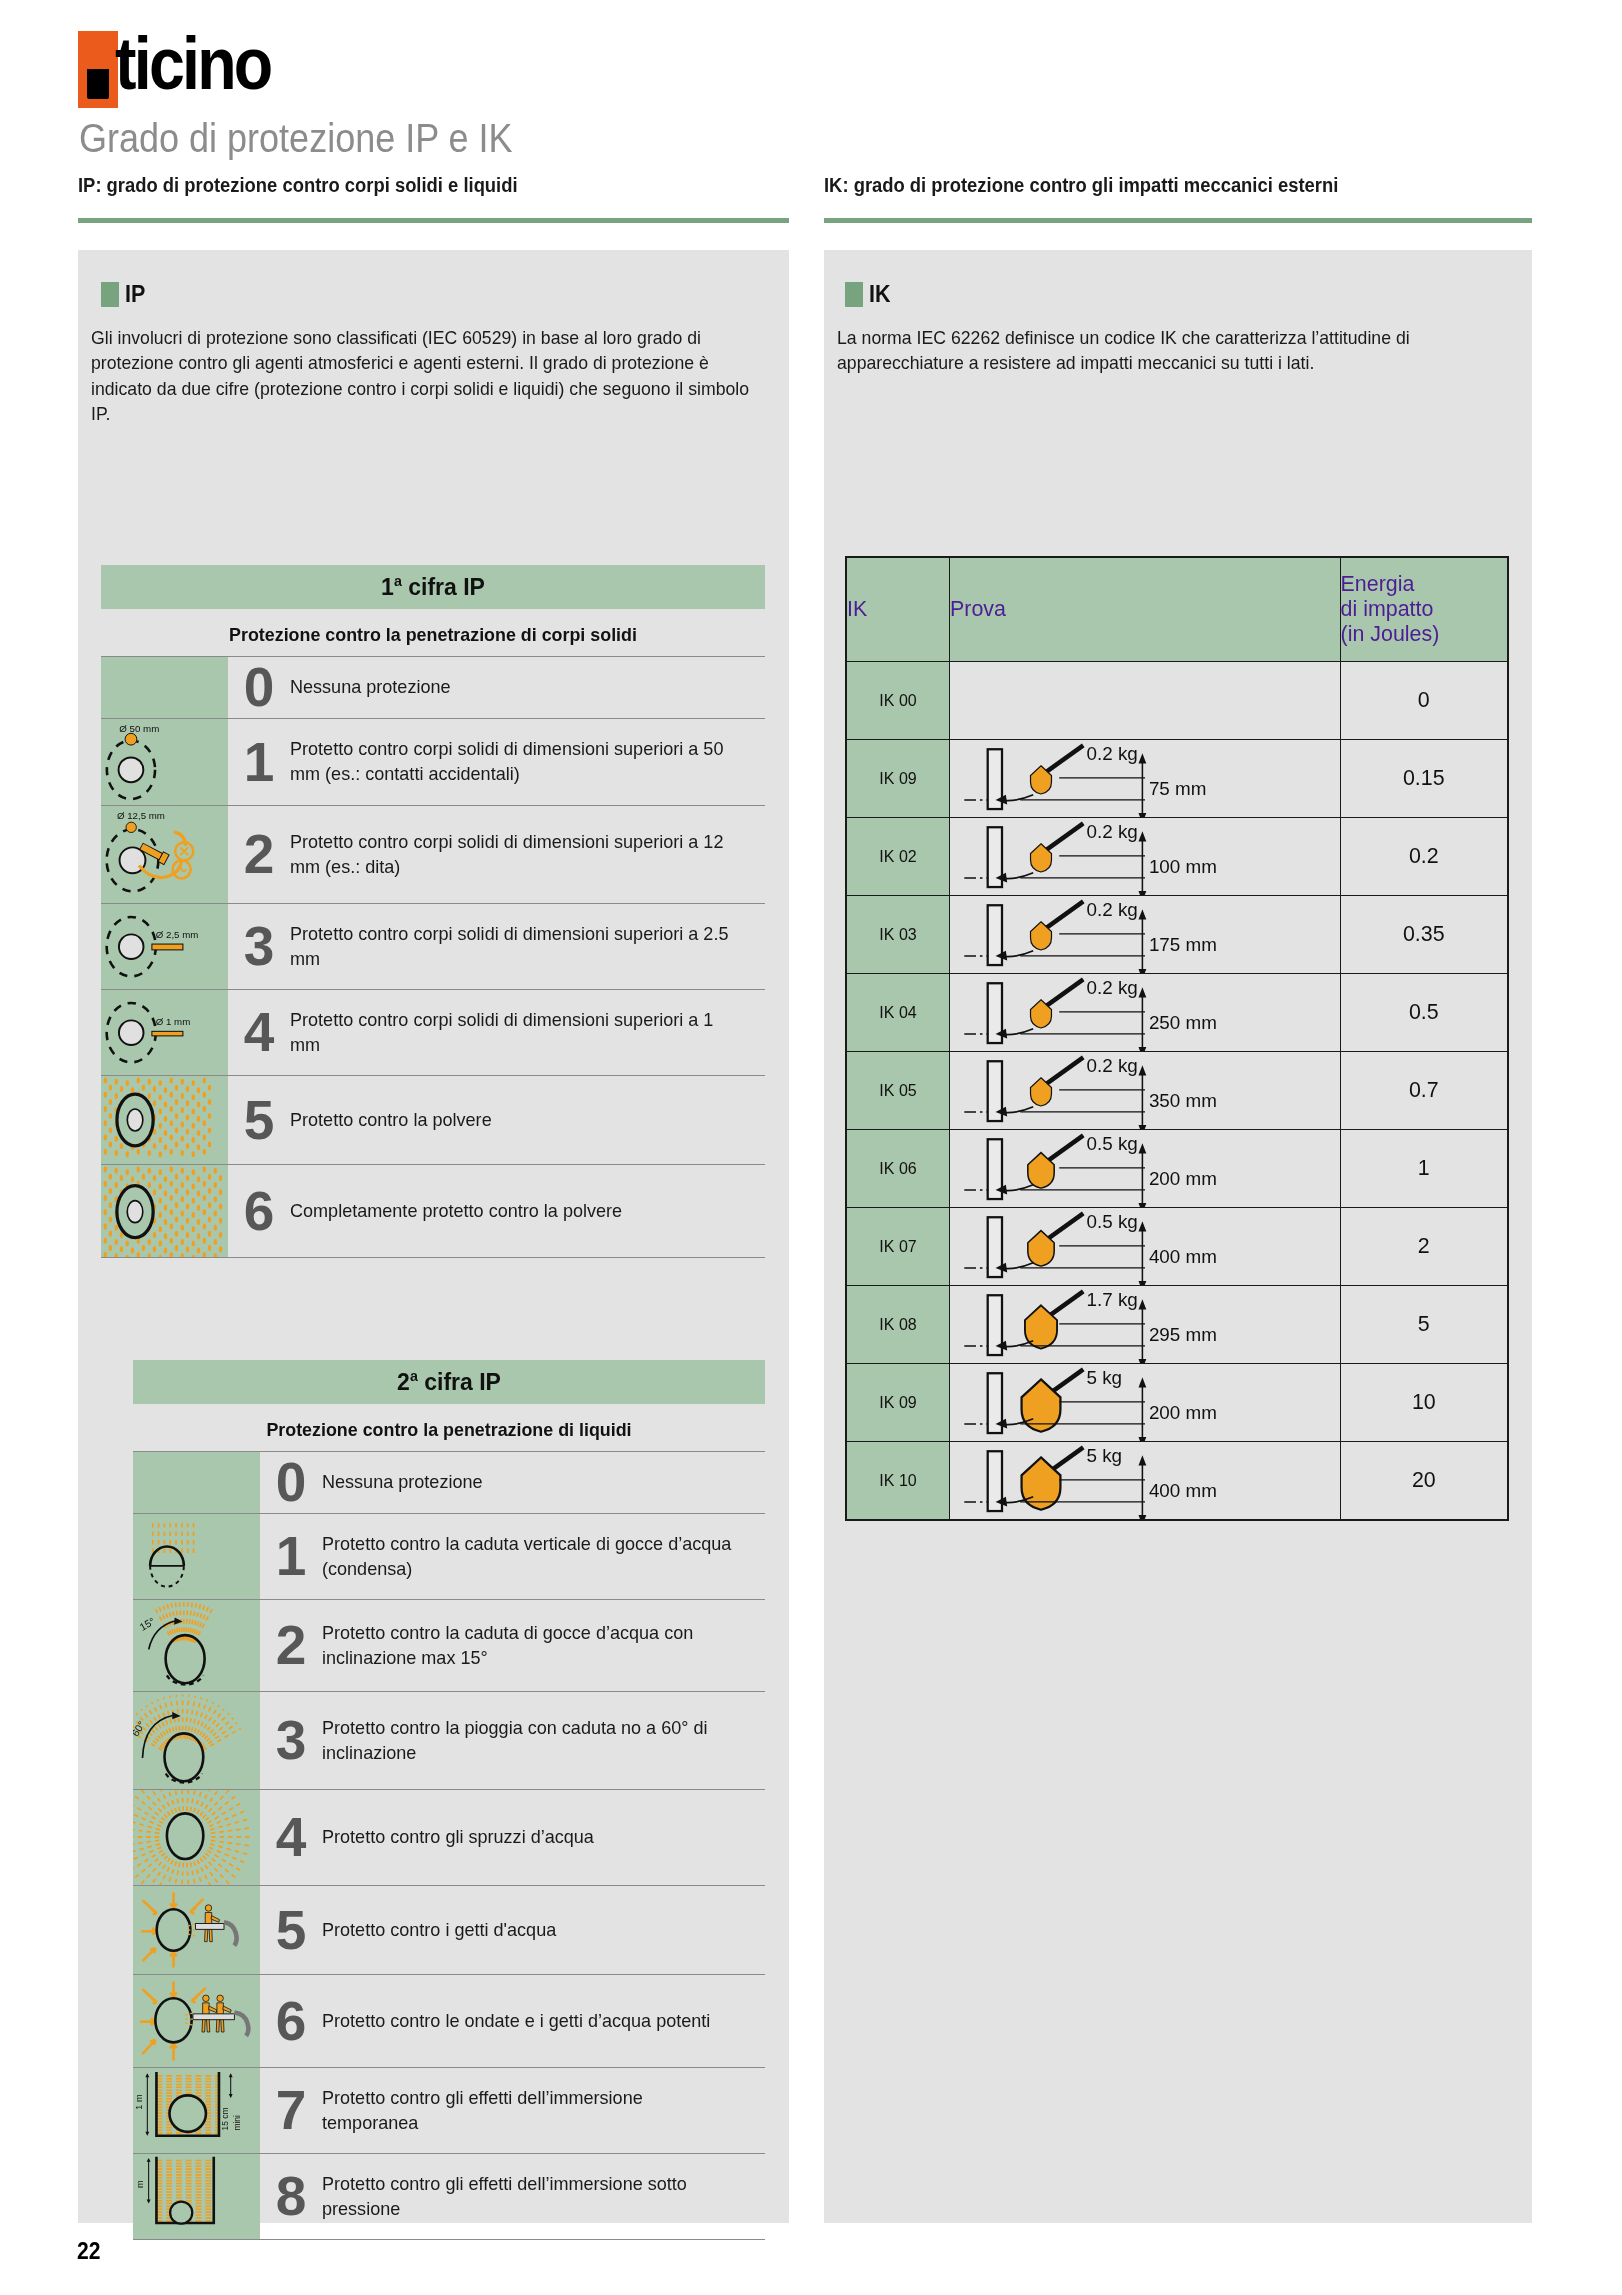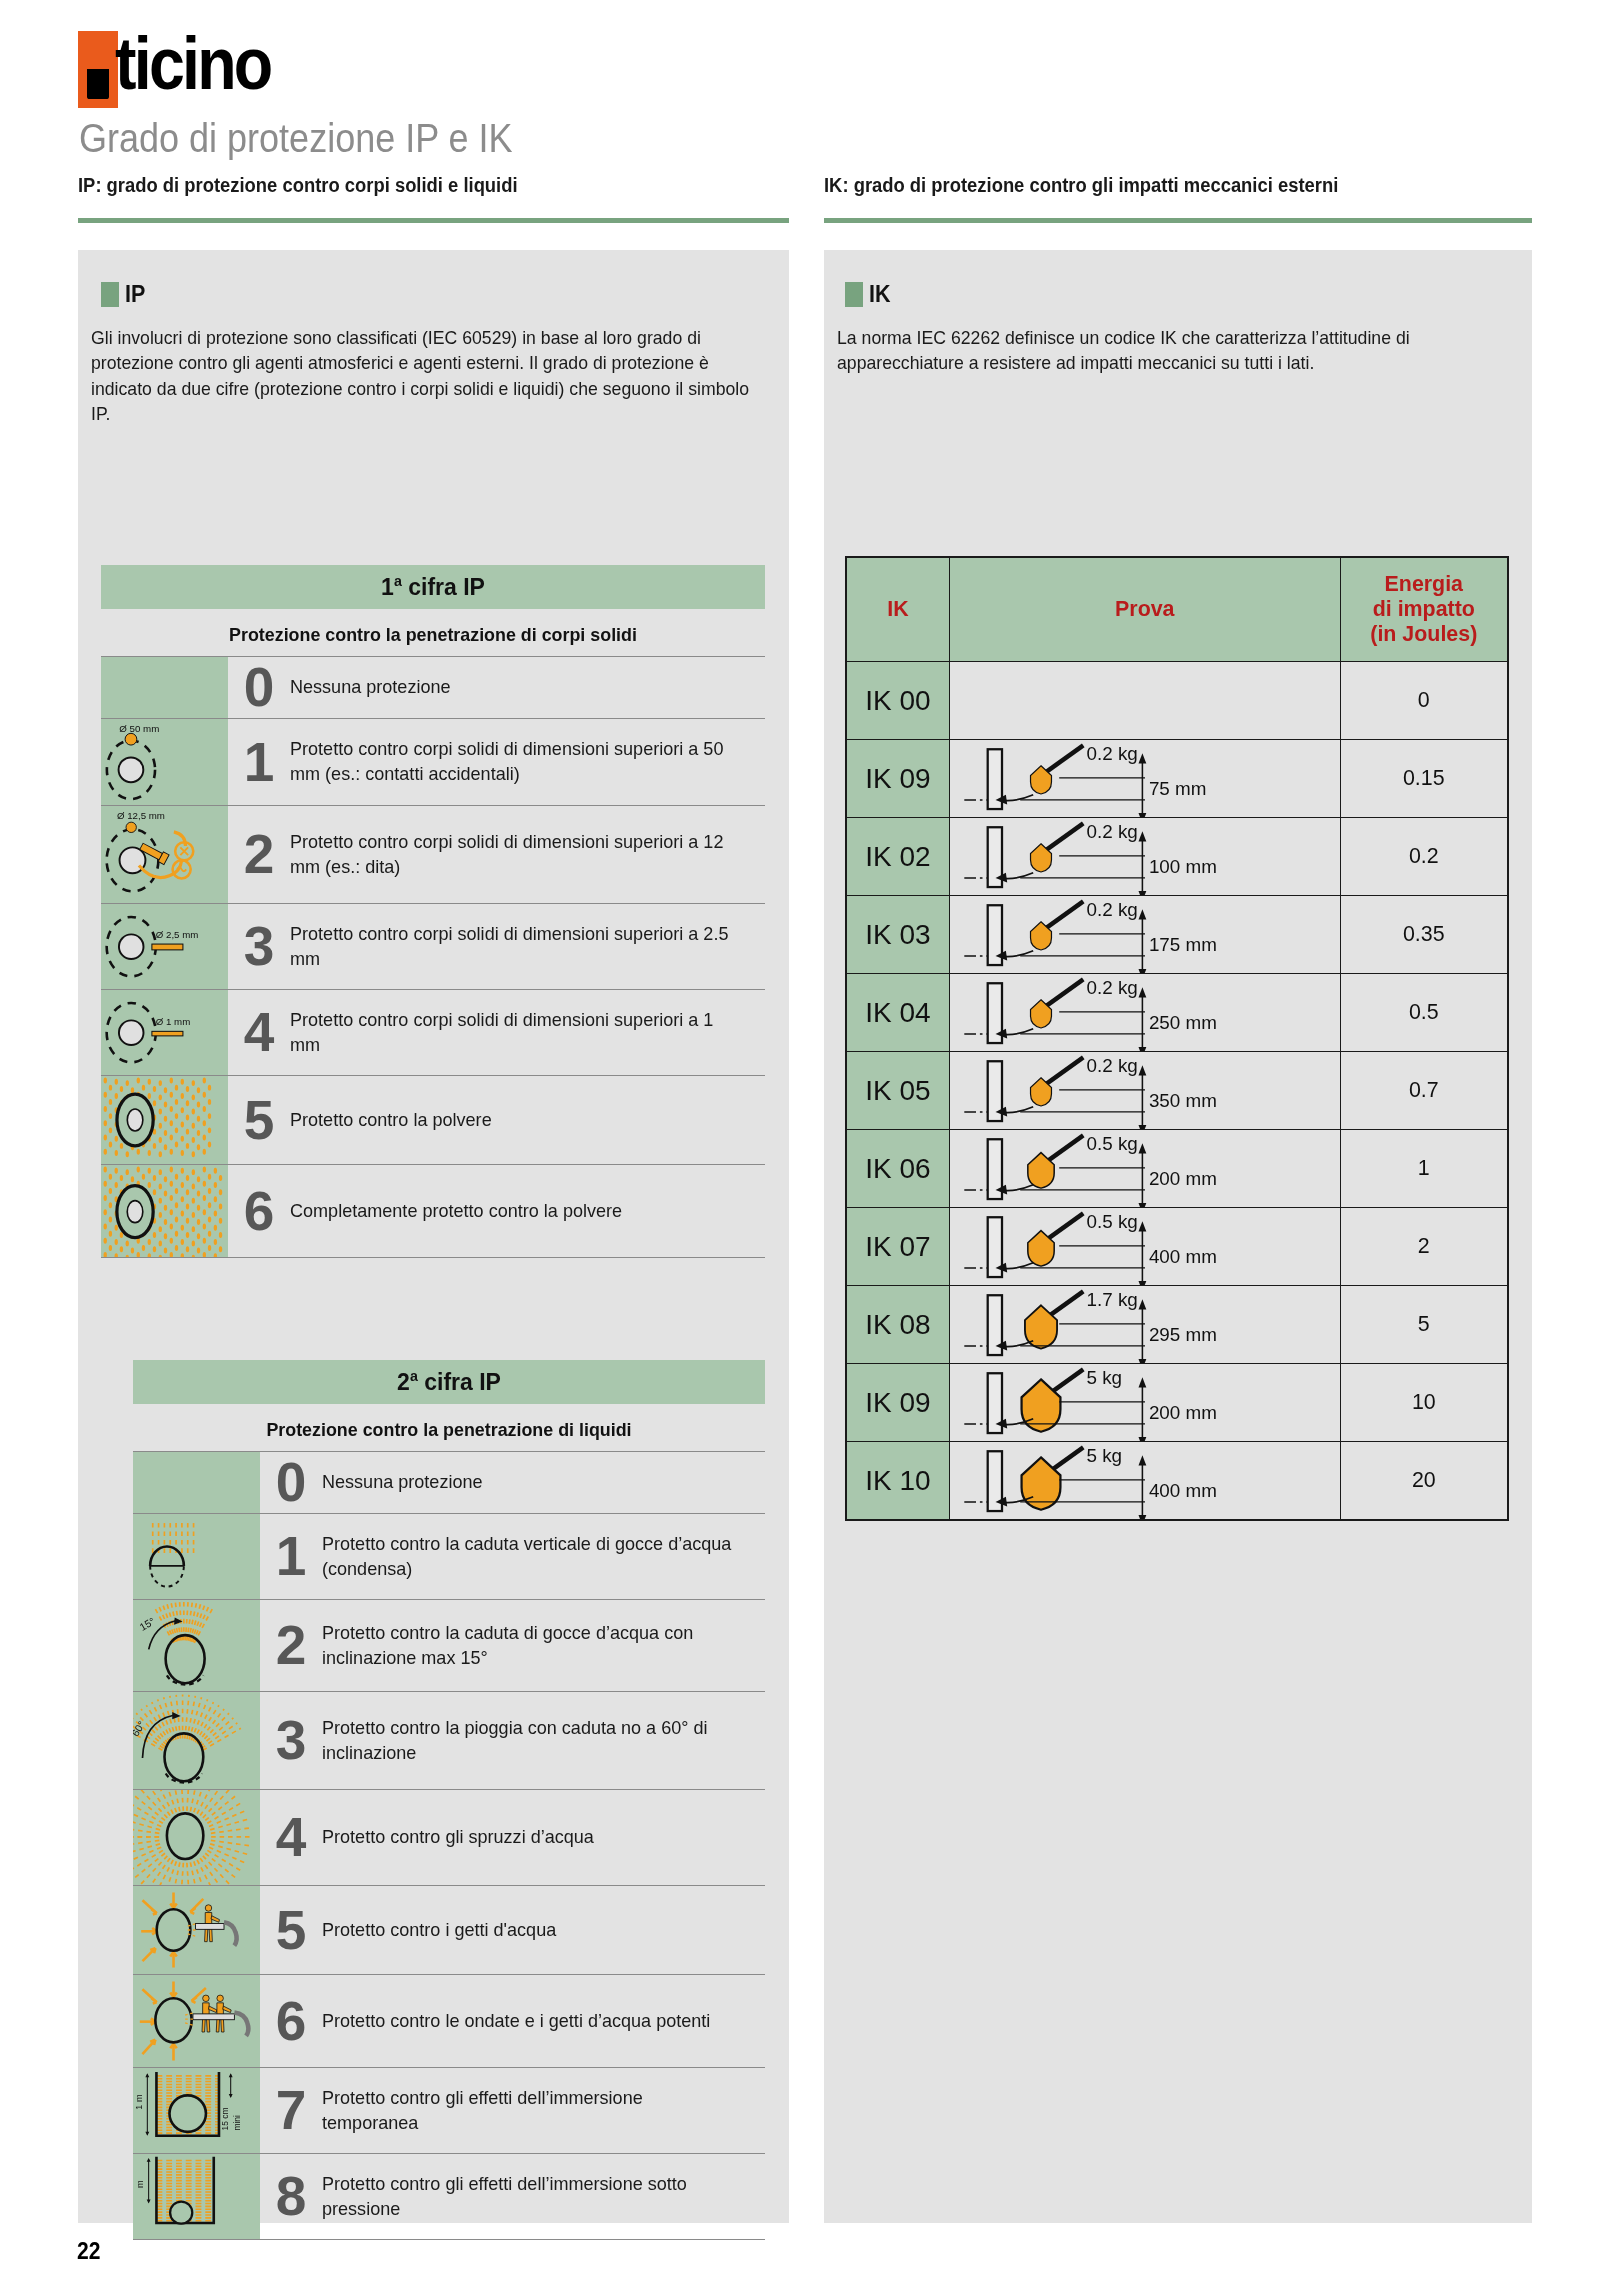--- a/index.html
+++ b/index.html
@@ -100,25 +100,25 @@
   
   .ik-table {
     position: absolute; left: 845px; top: 556px; width: 664px;
     border: 1.9px solid #1a1a1a; border-collapse: collapse;
   }
   .ik-table table { width: 100%; border-collapse: collapse; }
   .ik-table th, .ik-table td {
     border: 1.3px solid #1a1a1a; padding: 0;
   }
   .ik-th {
-    background: #a9c7ad; font-size: 21.4px; font-weight: 700; color: #b91c1c;
-    height: 104px; vertical-align: middle; text-align: center; line-height: 1.18;
+    background: #a9c7ad; font-size: 21.4px; font-weight: 400; color: #4c1d95;
+    height: 104px; vertical-align: middle; text-align: left; line-height: 1.18;
   }
   .ik-code {
-    background: #a9c7ad; font-size: 28px; font-weight: 400; color: #111;
+    background: #a9c7ad; font-size: 16px; font-weight: 400; color: #111;
     width: 96px; text-align: center; vertical-align: middle;
   }
   .ik-prova { background: #e3e3e3; width: 364px; height: 78px; }
   .ik-energy {
     background: #e3e3e3; font-size: 21.4px; color: #111; text-align: center;
     vertical-align: middle; width: 156px;
   }
 
   
   .impact { position: relative; width: 100%; height: 77px; }

